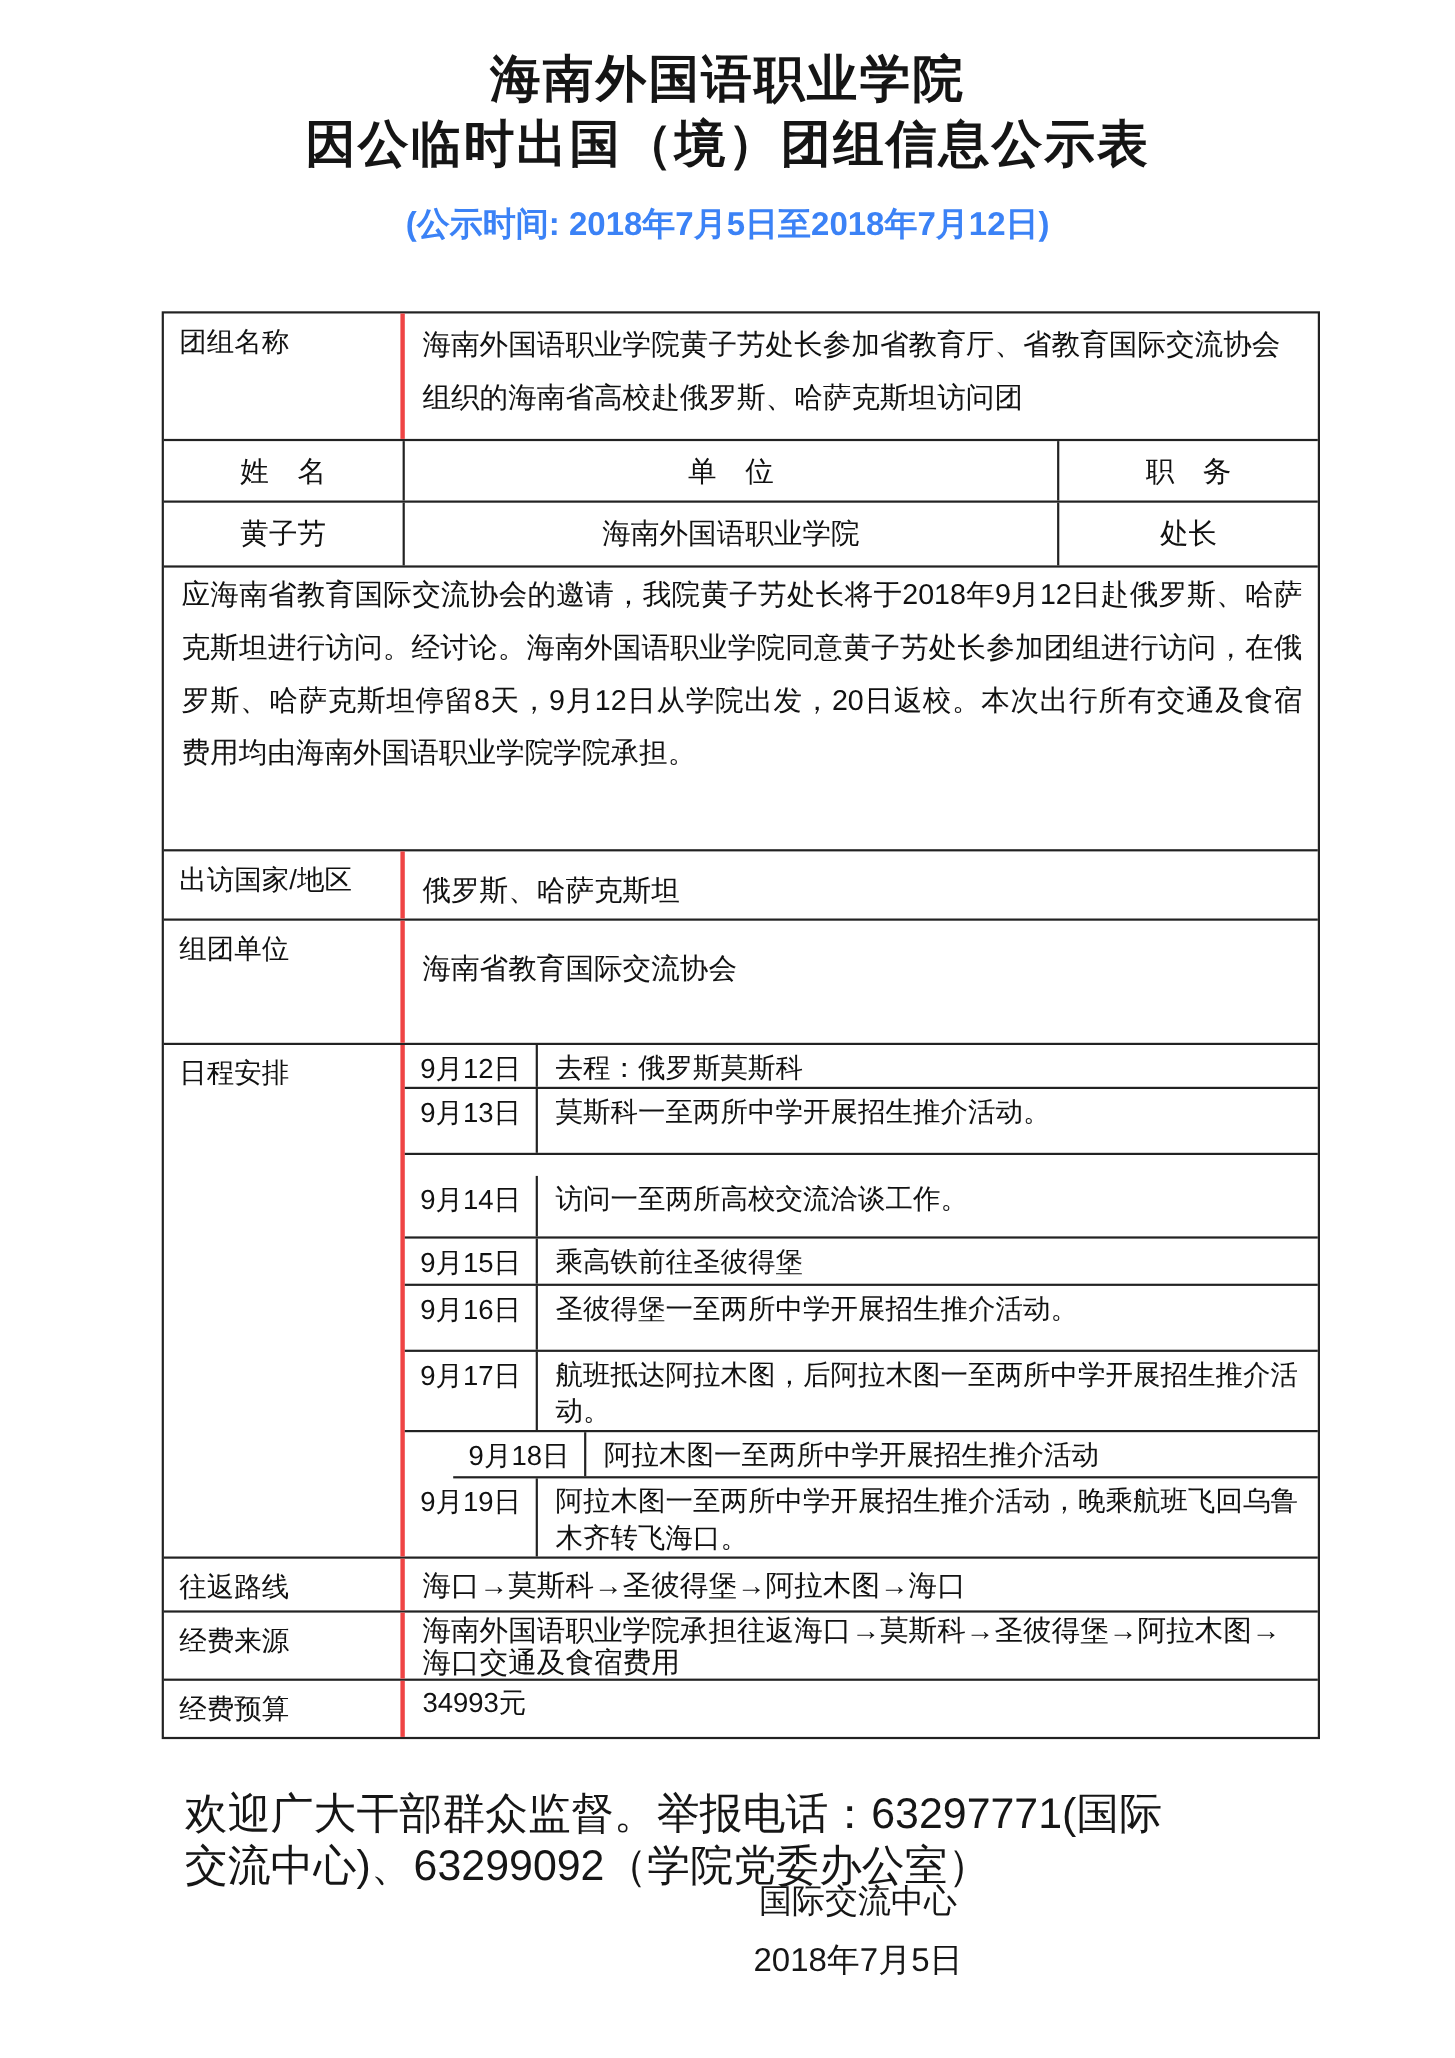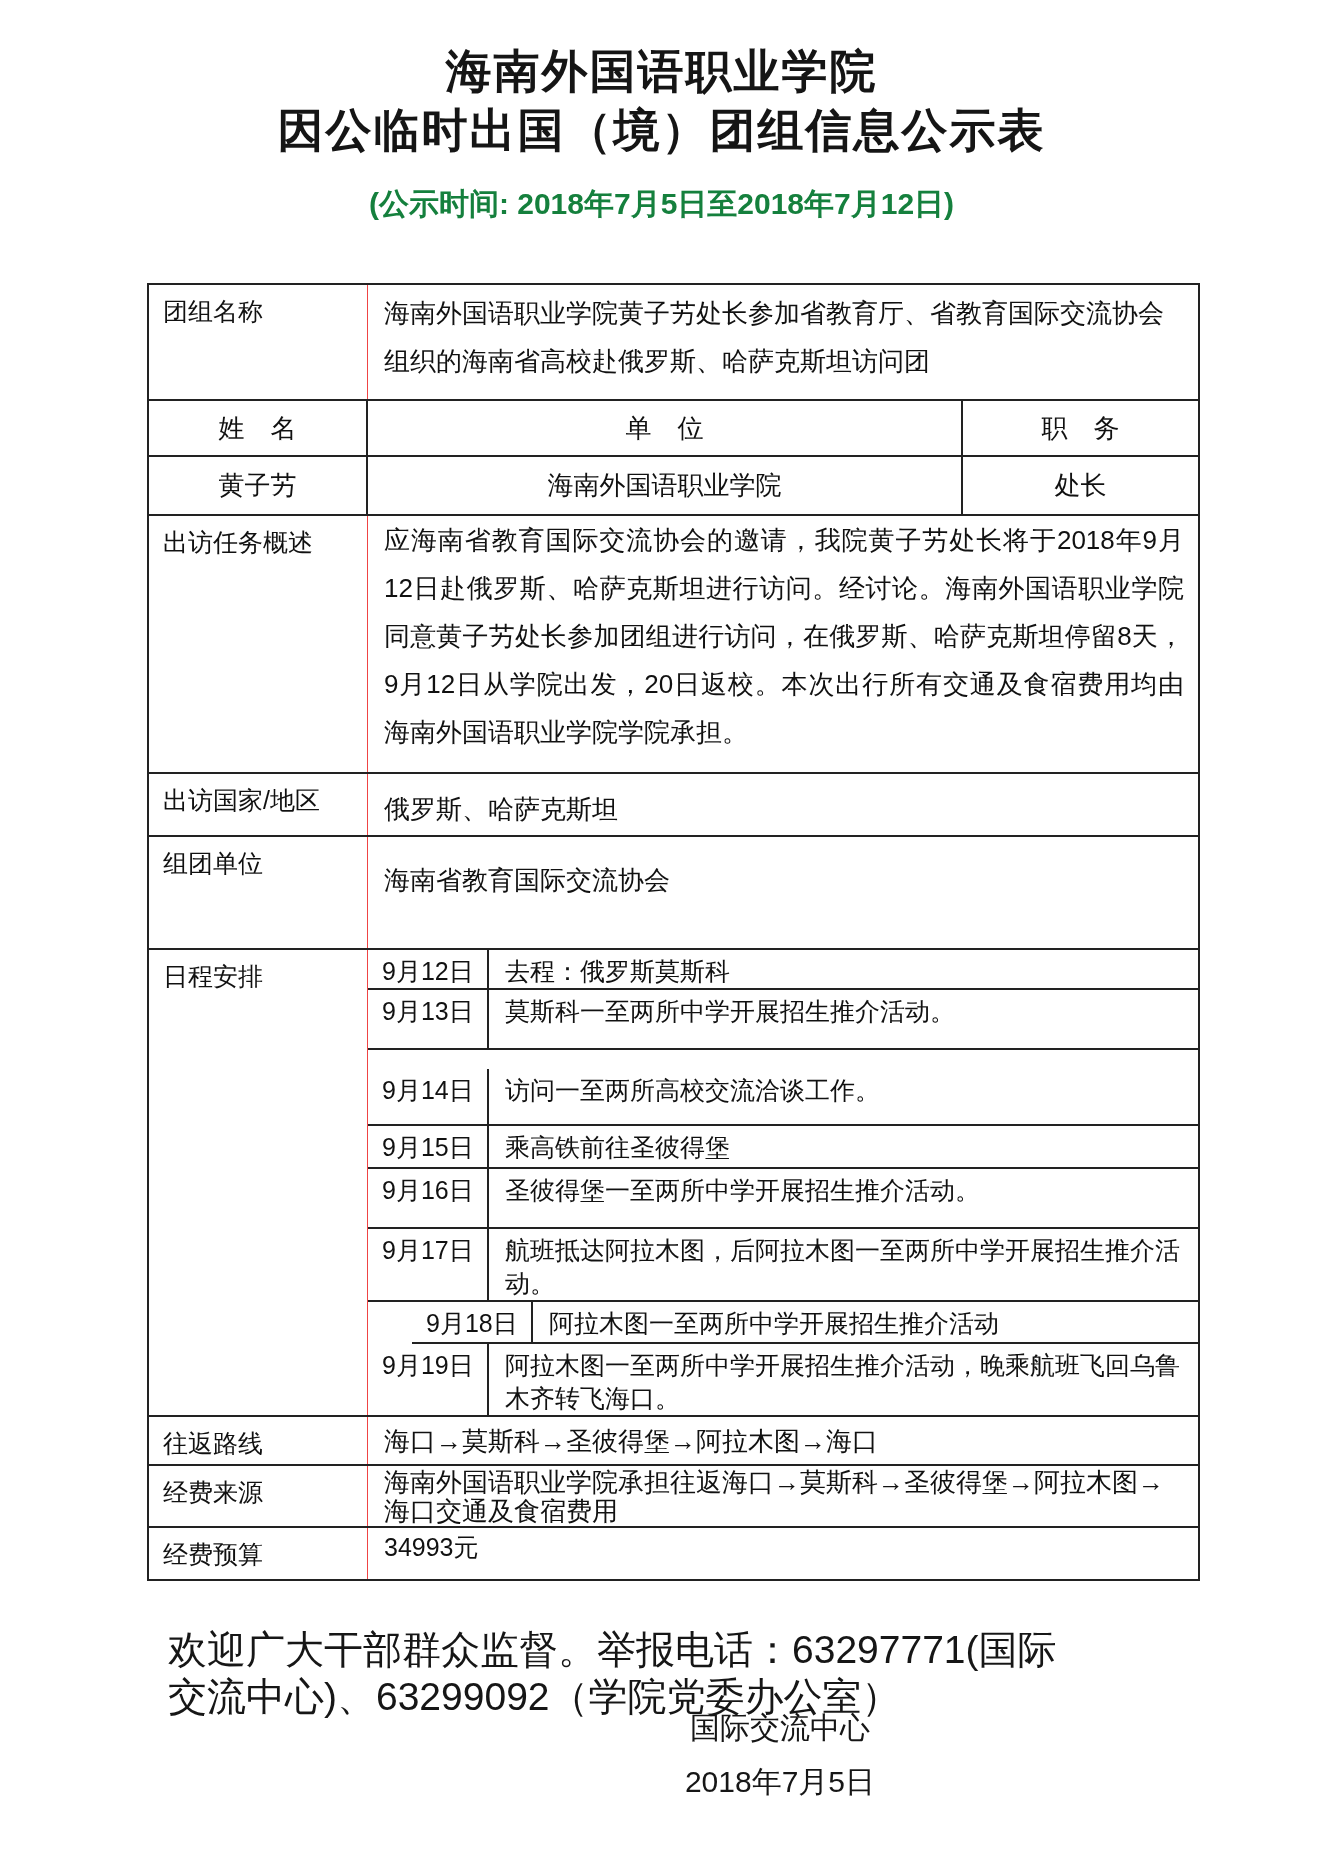--- a/index.html
+++ b/index.html
@@ -18,37 +18,37 @@
     font-weight: bold;
     line-height: 59px;
     letter-spacing: 2px;
     color: #151515;
   }
   .subtitle {
     margin-top: 24px;
     text-align: center;
     font-size: 30px;
     font-weight: bold;
-    color: #15803d;
+    color: #3b82f6;
   }
   
   .info-table {
     position: absolute;
     left: 147px;
     top: 283px;
     width: 1053px;
     border: 2px solid #222;
     background: #fff;
   }
   .row { display: flex; border-bottom: 2px solid #222; }
   .row:last-child { border-bottom: none; }
   .lbl {
     width: 219px;
     flex: 0 0 219px;
-    border-right: 1px solid #ef4444;
+    border-right: 4px solid #ef4444;
     padding: 10px 20px 0 14px;
     font-size: 25px;
     line-height: 32px;
   }
   .val { flex: 1 1 auto; min-width: 0; }
   .par {
     padding: 4px 14px 0 16px;
     font-size: 26px;
     line-height: 48px;
     border-radius: 15px;
@@ -148,21 +148,20 @@
     <div class="c-title">职　务</div>
   </div>
 
   <div class="row r-member">
     <div class="c-name">黄子艻</div>
     <div class="c-unit">海南外国语职业学院</div>
     <div class="c-title">处长</div>
   </div>
 
   <div class="row r-mission">
-    <div class="lbl">出访任务概述</div>
     <div class="val par">应海南省教育国际交流协会的邀请，我院黄子艻处长将于2018年9月12日赴俄罗斯、哈萨克斯坦进行访问。经讨论。海南外国语职业学院同意黄子艻处长参加团组进行访问，在俄罗斯、哈萨克斯坦停留8天，9月12日从学院出发，20日返校。本次出行所有交通及食宿费用均由海南外国语职业学院学院承担。</div>
   </div>
 
   <div class="row r-countries">
     <div class="lbl">出访国家/地区</div>
     <div class="val">俄罗斯、哈萨克斯坦</div>
   </div>
 
   <div class="row r-organizer">
     <div class="lbl">组团单位</div>

